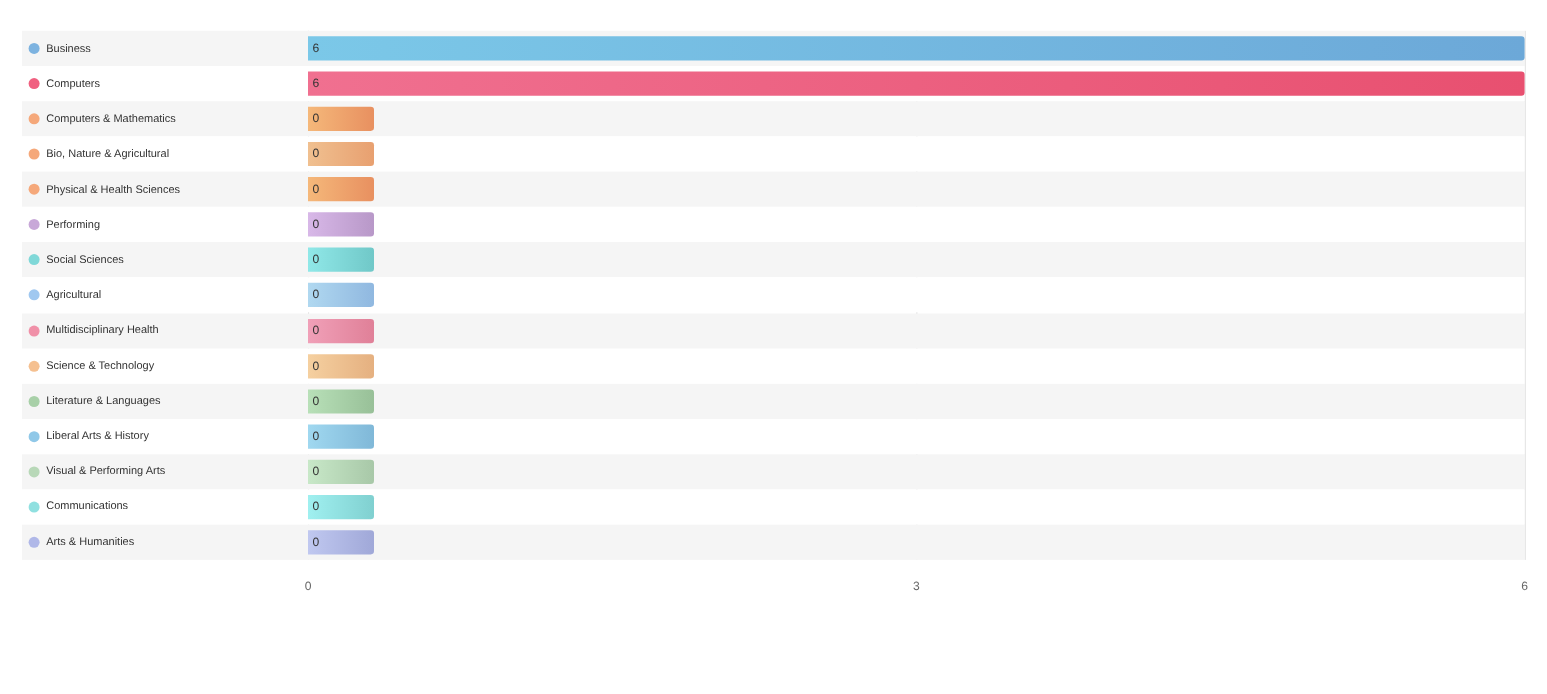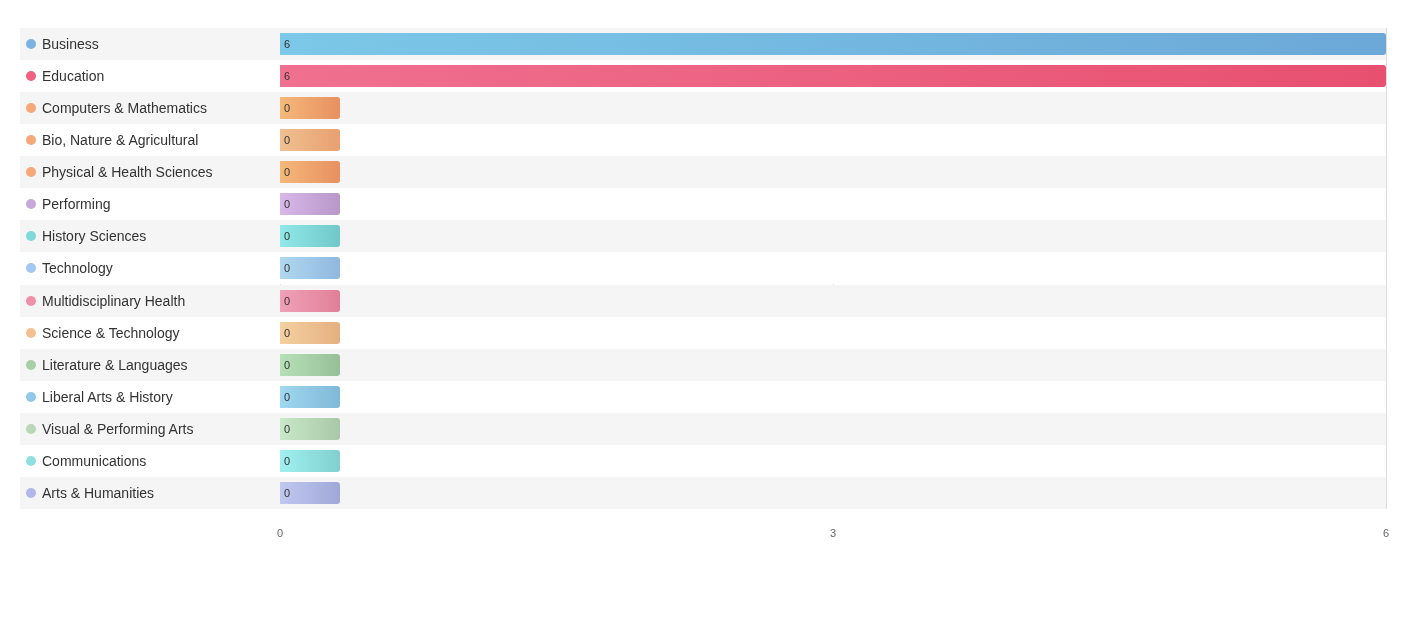--- a/index.html
+++ b/index.html
@@ -69,21 +69,21 @@
     }
     .bar-row:nth-child(odd) {
       background: #f5f5f5;
     }
     .bar-row:nth-child(even) {
       background: #fff;
     }
     .bar-label {
       width: 260px;
       min-width: 260px;
-      font-size: 14px;
+      font-size: 10px;
       color: #333;
       padding-left: 6px;
       display: flex;
       align-items: center;
       gap: 6px;
     }
     .color-dot {
       width: 10px;
       height: 10px;
       border-radius: 50%;
@@ -139,21 +139,21 @@
           </div>
           <div class="bar-track">
             <div class="bar-fill" style="width: 1106px; background: linear-gradient(to right, rgb(123, 200, 232), rgb(108, 168, 216));">
               <span class="bar-value">6</span>
             </div>
           </div>
         </div>
         <div class="bar-row">
           <div class="bar-label">
             <div class="color-dot" style="background: rgb(240, 96, 128);"></div>
-            <span>Education</span>
+            <span>Computers</span>
           </div>
           <div class="bar-track">
             <div class="bar-fill" style="width: 1106px; background: linear-gradient(to right, rgb(240, 112, 144), rgb(232, 80, 112));">
               <span class="bar-value">6</span>
             </div>
           </div>
         </div>
         <div class="bar-row">
           <div class="bar-label">
             <div class="color-dot" style="background: rgb(245, 168, 122);"></div>
@@ -194,32 +194,32 @@
           </div>
           <div class="bar-track">
             <div class="bar-fill" style="width: 60px; background: linear-gradient(to right, rgb(216, 184, 232), rgb(184, 152, 200));">
               <span class="bar-value">0</span>
             </div>
           </div>
         </div>
         <div class="bar-row">
           <div class="bar-label">
             <div class="color-dot" style="background: rgb(128, 216, 216);"></div>
-            <span>History Sciences</span>
+            <span>Social Sciences</span>
           </div>
           <div class="bar-track">
             <div class="bar-fill" style="width: 60px; background: linear-gradient(to right, rgb(144, 232, 232), rgb(112, 200, 200));">
               <span class="bar-value">0</span>
             </div>
           </div>
         </div>
         <div class="bar-row">
           <div class="bar-label">
             <div class="color-dot" style="background: rgb(160, 200, 240);"></div>
-            <span>Technology</span>
+            <span>Agricultural</span>
           </div>
           <div class="bar-track">
             <div class="bar-fill" style="width: 60px; background: linear-gradient(to right, rgb(176, 216, 240), rgb(144, 184, 224));">
               <span class="bar-value">0</span>
             </div>
           </div>
         </div>
         <div class="bar-row">
           <div class="bar-label">
             <div class="color-dot" style="background: rgb(240, 144, 168);"></div>

